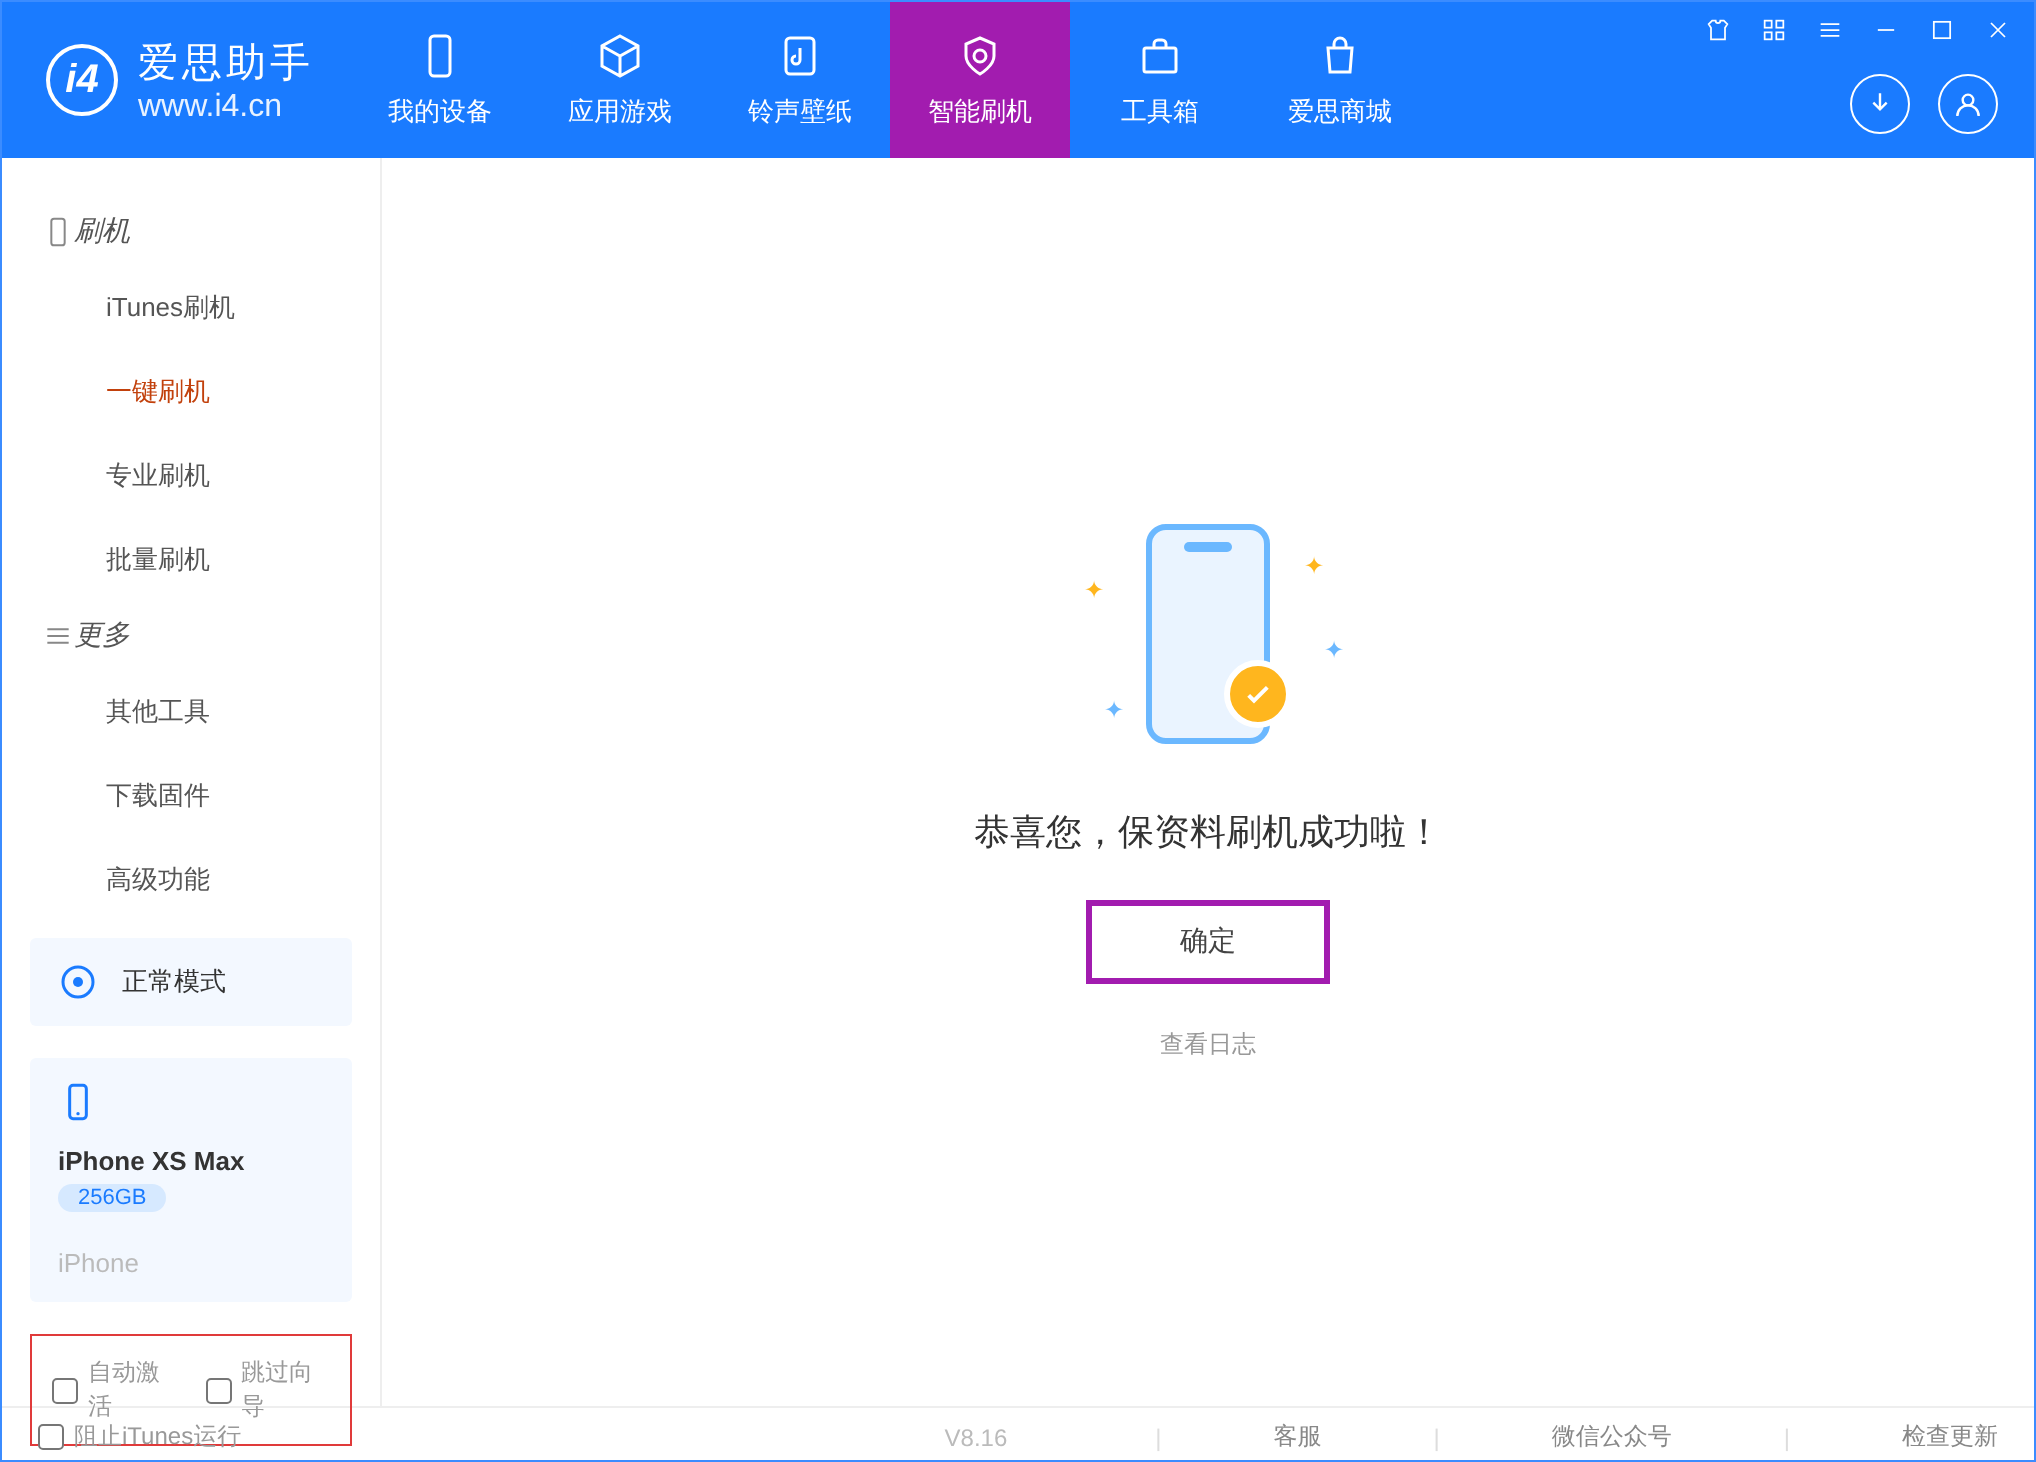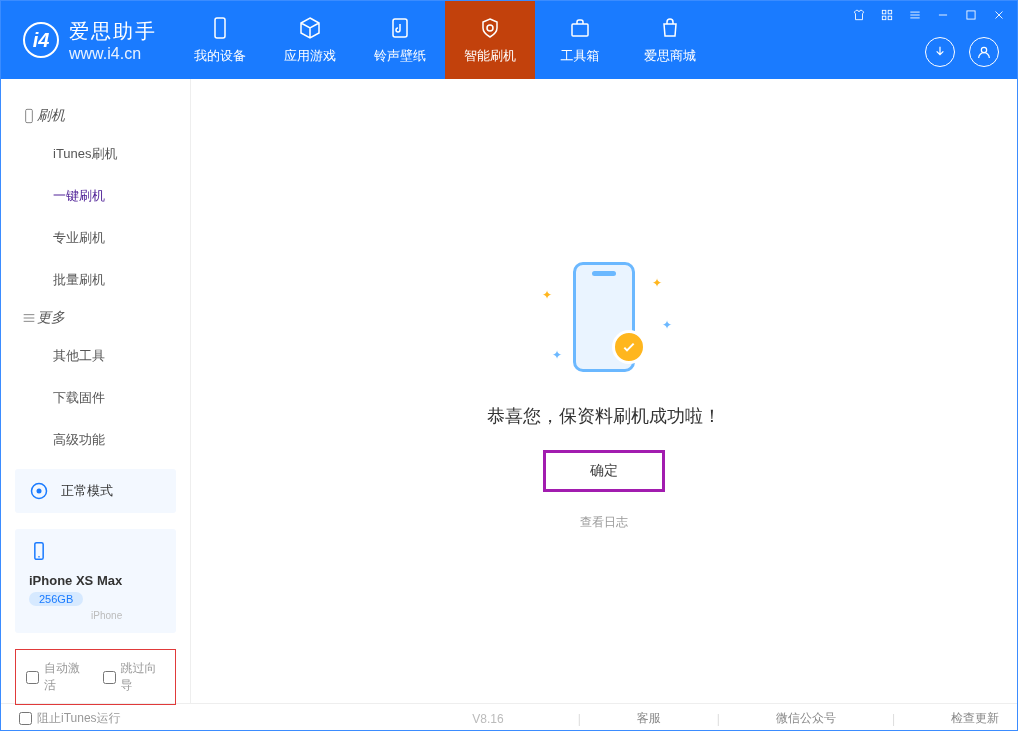--- a/index.html
+++ b/index.html
@@ -22,21 +22,21 @@
 }
 .logo-text .cn { font-size: 20px; font-weight: 500; letter-spacing: 2px; }
 .logo-text .en { font-size: 16px; opacity: .9; }
 
 .nav-tabs { display: flex; align-items: stretch; }
 .nav-tab {
   width: 90px;
   display: flex; flex-direction: column; align-items: center; justify-content: center;
   gap: 6px; cursor: pointer; font-size: 13px;
 }
-.nav-tab.active { background: #c2410c; }
+.nav-tab.active { background: #a21caf; }
 .nav-tab .nav-icon { width: 26px; height: 26px; display: flex; align-items: center; justify-content: center; }
 .nav-tab svg { width: 24px; height: 24px; stroke: #fff; fill: none; stroke-width: 1.5; }
 
 .window-controls {
   position: absolute; right: 10px; top: 6px; display: flex; gap: 12px; align-items: center;
 }
 .window-controls .wbtn { width: 16px; height: 16px; display: flex; align-items: center; justify-content: center; cursor: pointer; }
 .window-controls svg { width: 14px; height: 14px; stroke: #fff; fill: none; stroke-width: 1.5; }
 
 .header-right-icons {
@@ -56,36 +56,36 @@
   width: 190px; border-right: 1px solid #eee; display: flex; flex-direction: column;
   padding-top: 20px;
 }
 .side-group-header {
   display: flex; align-items: center; gap: 0; padding: 8px 20px; color: #555; font-size: 14px; font-style: italic;
 }
 .side-group-header svg { width: 16px; height: 16px; stroke: #888; fill: none; stroke-width: 1.5; }
 .side-item {
   padding: 12px 20px 12px 52px; font-size: 13px; color: #555; cursor: pointer;
 }
-.side-item.active { color: #4c1d95; }
+.side-item.active { color: #c2410c; }
 
 .sidebar-spacer { flex: 1; }
 
 .mode-card, .device-card {
   margin: 8px 14px; background: #f3f8ff; border-radius: 3px; padding: 12px 14px;
   display: flex; align-items: center; gap: 12px; color: #333; font-size: 13px;
 }
 .mode-card svg, .device-card svg { width: 20px; height: 20px; stroke: #1a7bff; fill: none; stroke-width: 1.8; }
 .device-card { flex-direction: column; align-items: flex-start; }
 .device-info .name { font-weight: 600; color: #333; }
 .device-info .cap {
   display: inline-block; margin-top: 4px; background: #d6e9ff; color: #1a7bff;
   font-size: 11px; padding: 1px 10px; border-radius: 10px;
 }
-.device-info .type { margin-top: 4px; color: #bbb; font-size: 10px; text-align: right; }
+.device-info .type { margin-top: 18px; color: #bbb; font-size: 13px; }
 
 .sidebar-bottom {
   margin: 8px 14px 14px; padding: 10px 10px; display: flex; gap: 14px; align-items: center;
   border: 1.5px solid #e03a3a; font-size: 12px; color: #999;
 }
 .sidebar-bottom label { display: flex; align-items: center; gap: 5px; cursor: pointer; }
 .sidebar-bottom input[type=checkbox] { width: 13px; height: 13px; accent-color: #1a7bff; }
 
 
 .main {

